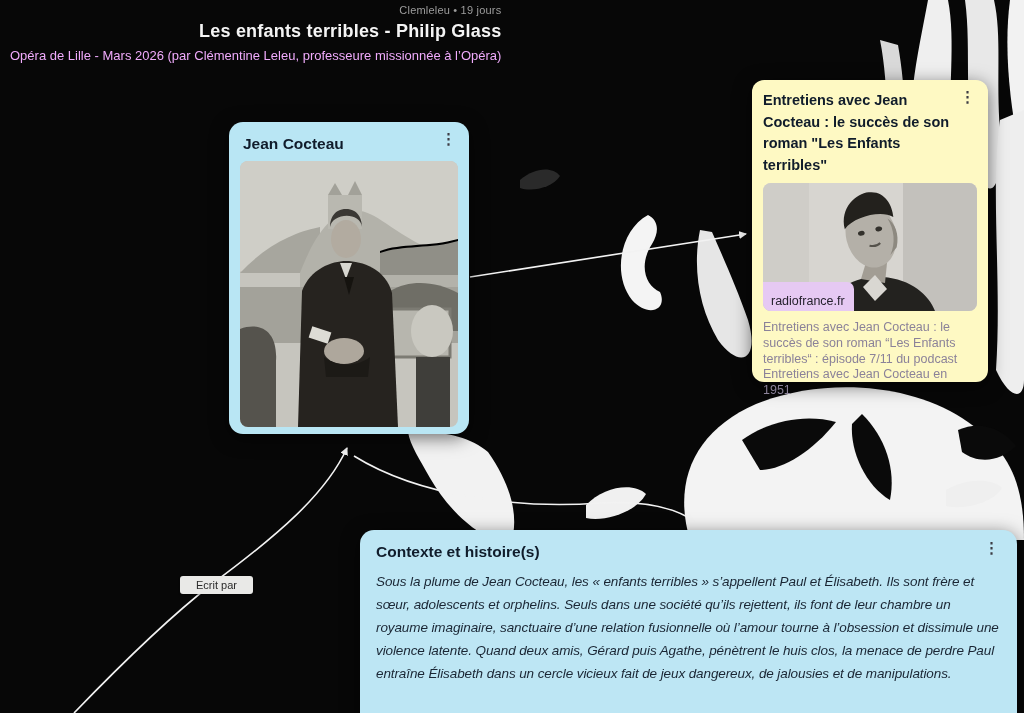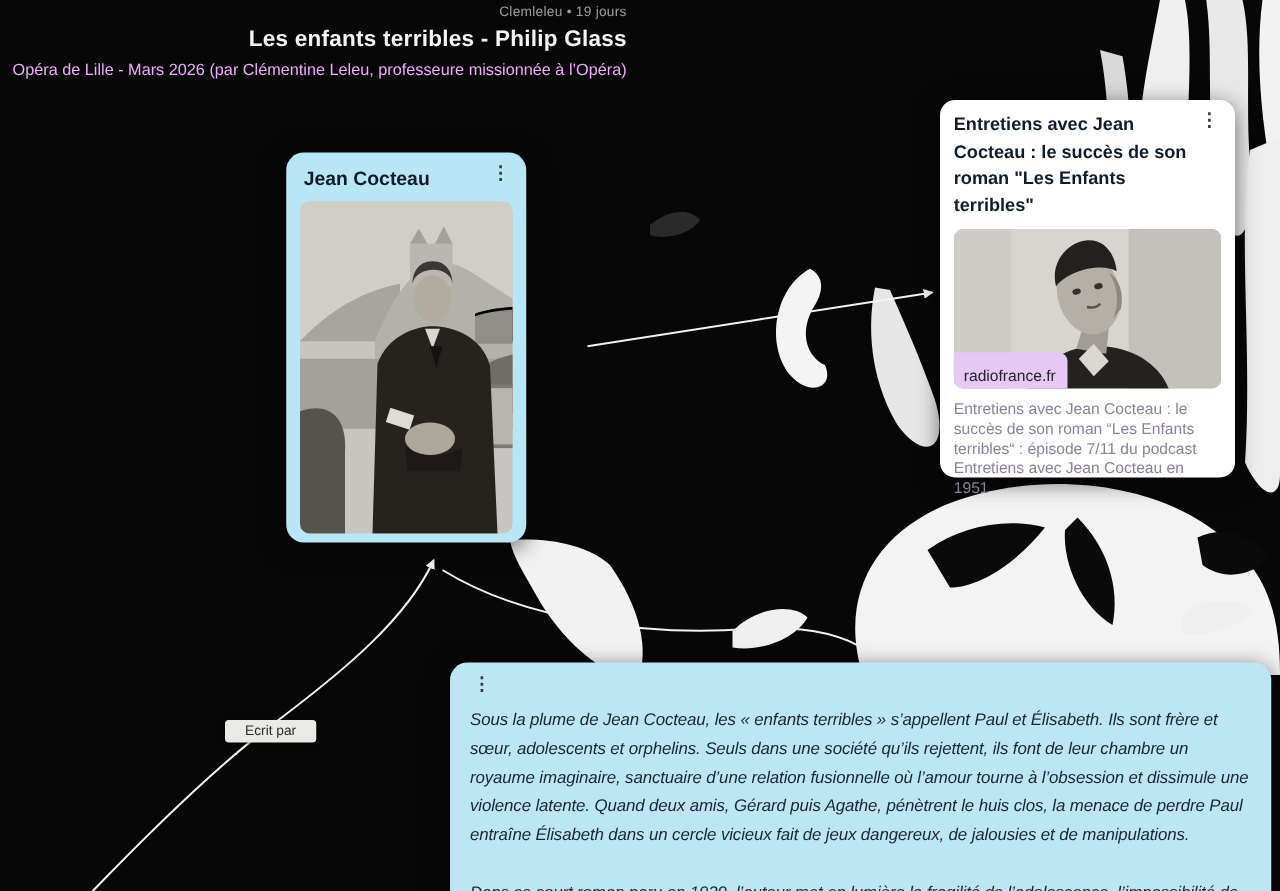--- a/index.html
+++ b/index.html
@@ -19,27 +19,27 @@
   .page-title{margin-top:5px;font-size:18px;font-weight:bold;color:#f4f4f4;letter-spacing:.2px;}
   .page-subtitle{margin-top:6px;font-size:13px;color:#f0abfc;}
 
   
   .card{position:absolute;border-radius:14px;z-index:4;box-shadow:0 4px 18px rgba(0,0,0,.55);}
   .card-head{display:flex;align-items:flex-start;justify-content:space-between;}
   .card-title{font-weight:bold;color:#101c2b;}
   .dots{color:#3c3c44;font-size:15px;font-weight:bold;line-height:14px;cursor:pointer;padding:0 2px;}
 
   
-  .card-jc{left:229px;top:122px;width:192px;height:312px;background:#b9e6f4;padding:10px 11px;}
+  .card-jc{left:229px;top:122px;width:240px;height:312px;background:#b9e6f4;padding:10px 11px;}
   .card-jc .card-title{font-size:15.5px;padding:3px 2px 8px 3px;}
   .thumb{border-radius:8px;overflow:hidden;display:block;}
   .thumb svg{display:block;}
 
   
-  .card-ent{left:752px;top:80px;width:236px;height:302px;background:#ffffff;padding:10px 11px;border-radius:12px;}
+  .card-ent{left:752px;top:80px;width:236px;height:302px;background:#fef9c3;padding:10px 11px;border-radius:12px;}
   .card-ent .card-title{font-size:14.5px;line-height:21.5px;width:196px;}
   .ent-thumb-wrap{position:relative;margin-top:7px;}
   .badge{
     position:absolute;left:0;bottom:0;background:#e6c9f3;color:#26222e;
     font-size:12.5px;padding:12px 9px 3px 8px;border-radius:0 7px 0 8px;
   }
   .ent-caption{margin-top:9px;font-size:12.5px;line-height:15.8px;color:#8b8299;width:212px;}
 
   
   .card-ctx{left:360px;top:530px;width:657px;height:230px;background:#bde6f4;padding:11px 16px;}
@@ -169,20 +169,21 @@
           <path d="M100,104 L112,92 L124,106 L112,118 Z" fill="#d9d7d2"></path>
         </svg>
       </span>
       <span class="badge">radiofrance.fr</span>
     </div>
     <div class="ent-caption">Entretiens avec Jean Cocteau : le succès de son roman “Les Enfants terribles“ : épisode 7/11 du podcast Entretiens avec Jean Cocteau en 1951</div>
   </div>
 
   <div class="card card-ctx">
     <div class="card-head">
+      <div class="card-title">Contexte et histoire(s)</div>
       <div class="dots">⋮</div>
     </div>
     <div class="ctx-body">
       <p>Sous la plume de Jean Cocteau, les « enfants terribles » s’appellent Paul et Élisabeth. Ils sont frère et sœur, adolescents et orphelins. Seuls dans une société qu’ils rejettent, ils font de leur chambre un royaume imaginaire, sanctuaire d’une relation fusionnelle où l’amour tourne à l’obsession et dissimule une violence latente. Quand deux amis, Gérard puis Agathe, pénètrent le huis clos, la menace de perdre Paul entraîne Élisabeth dans un cercle vicieux fait de jeux dangereux, de jalousies et de manipulations.</p>
       <p>Dans ce court roman paru en 1929, l’auteur met en lumière la fragilité de l’adolescence, l’impossibilité de suspendre le temps, et les conséquences désastreuses d’une passion exclusive.</p>
     </div>
   </div>
 
   <div class="edge-label">Ecrit par</div>
 

